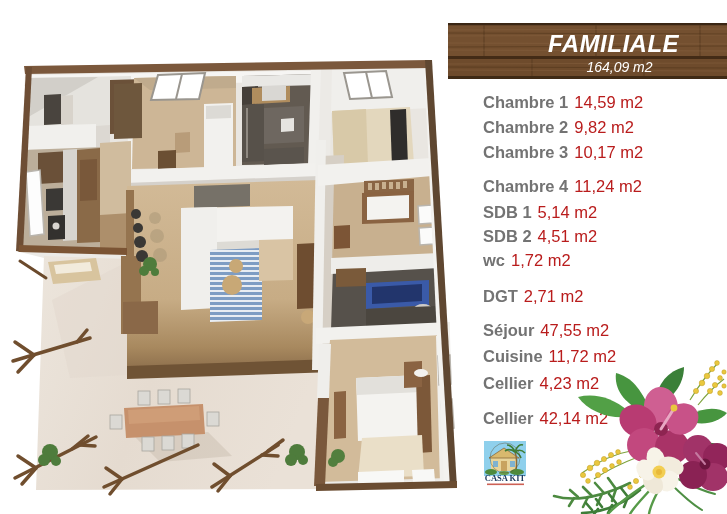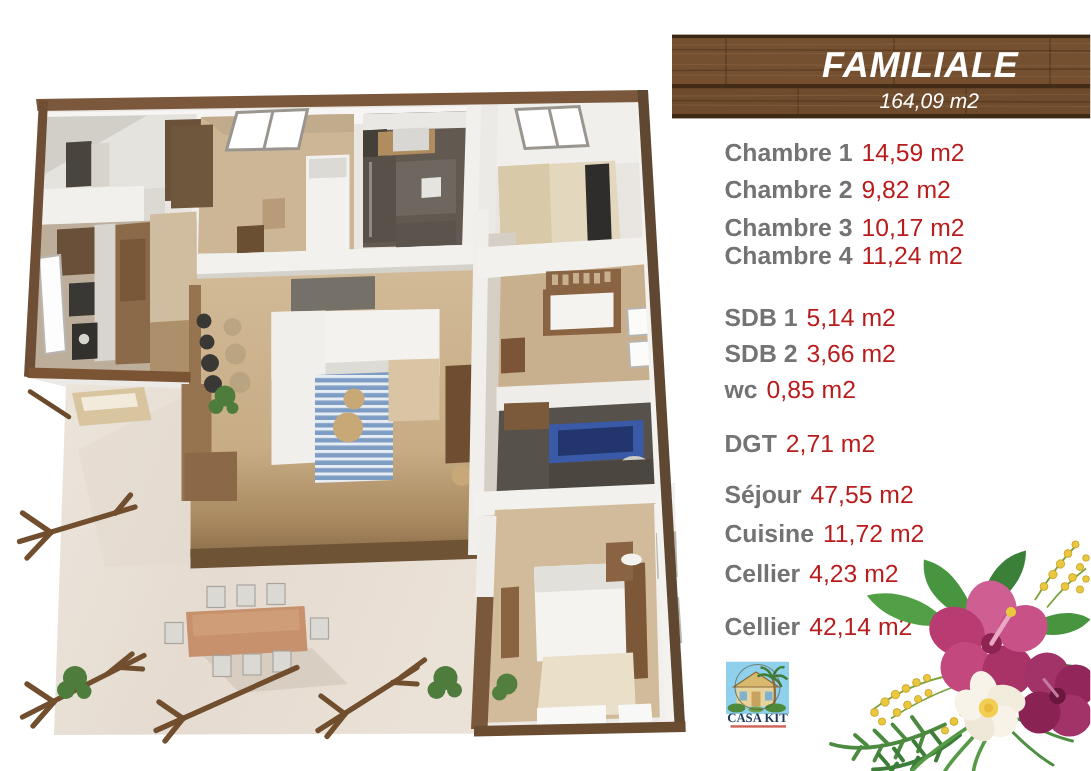--- a/index.html
+++ b/index.html
@@ -389,24 +389,24 @@
 </svg>
 
 <div class="htxt title" style="position:absolute;left:448px;top:30px;width:279px;padding-left:26px;">FAMILIALE</div>
 
 <div class="htxt sub" style="position:absolute;left:448px;top:59px;width:279px;padding-left:32px;">164,09 m2</div>
 
 <div class="list">
 <div class="row" style="left:0;top:93px"><b>Chambre 1</b><span>14,59 m2</span></div>
 <div class="row" style="left:0;top:118px"><b>Chambre 2</b><span>9,82 m2</span></div>
 <div class="row" style="left:0;top:143px"><b>Chambre 3</b><span>10,17 m2</span></div>
-<div class="row" style="left:0;top:162px"><b>Chambre 4</b><span>11,24 m2</span></div>
+<div class="row" style="left:0;top:177px"><b>Chambre 4</b><span>11,24 m2</span></div>
 <div class="row" style="left:0;top:203px"><b>SDB 1</b><span>5,14 m2</span></div>
-<div class="row" style="left:0;top:227px"><b>SDB 2</b><span>3,66 m2</span></div>
-<div class="row" style="left:0;top:251px"><b>wc</b><span>0,85 m2</span></div>
+<div class="row" style="left:0;top:227px"><b>SDB 2</b><span>4,51 m2</span></div>
+<div class="row" style="left:0;top:251px"><b>wc</b><span>1,72 m2</span></div>
 <div class="row" style="left:0;top:287px"><b>DGT</b><span>2,71 m2</span></div>
 <div class="row" style="left:0;top:321px"><b>Séjour</b><span>47,55 m2</span></div>
 <div class="row" style="left:0;top:347px"><b>Cuisine</b><span>11,72 m2</span></div>
 <div class="row" style="left:0;top:374px"><b>Cellier</b><span>4,23 m2</span></div>
 <div class="row" style="left:0;top:409px"><b>Cellier</b><span>42,14 m2</span></div>
 </div>
 
 <svg style="position:absolute;left:483px;top:441px;" width="46" height="48" viewBox="0 0 46 48">
 
 <rect x="1" y="0" width="42" height="35" fill="#8fd0ec"></rect>

